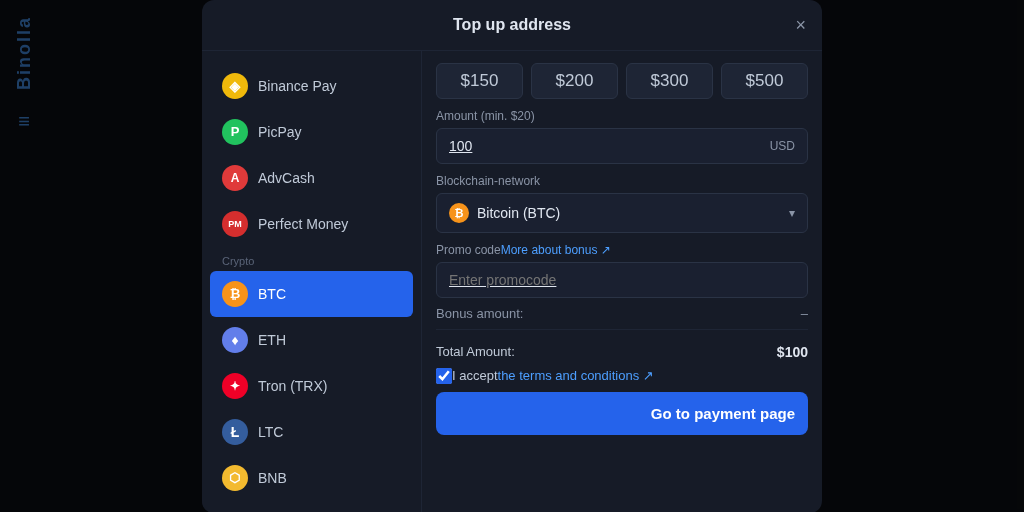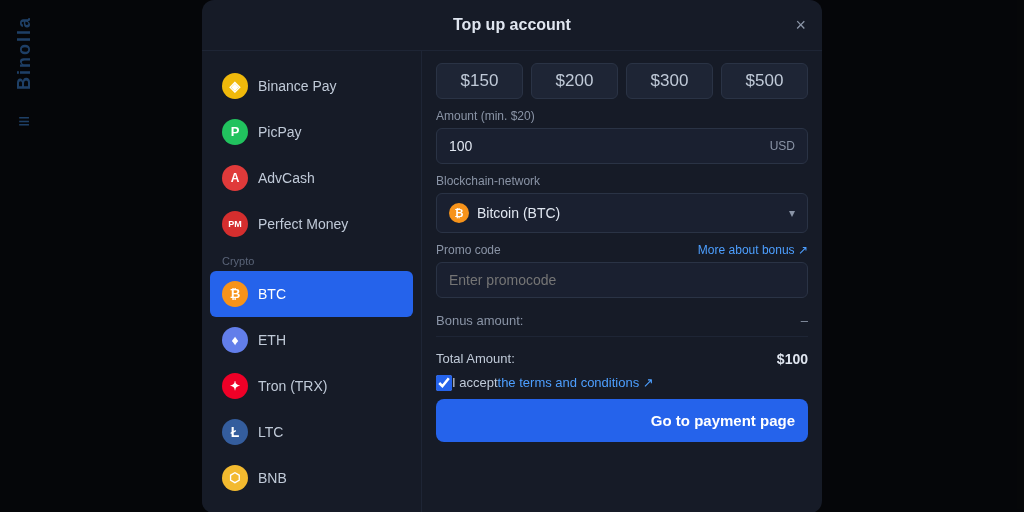--- a/index.html
+++ b/index.html
@@ -204,20 +204,21 @@
     }
 
     .form-input {
       background: transparent;
       border: none;
       color: #e0e6f0;
       font-size: 14px;
       padding: 9px 12px;
       flex: 1;
       outline: none;
+      text-decoration: underline;
     }
 
     .form-input-suffix {
       color: #8a94a6;
       font-size: 12px;
       padding-right: 12px;
     }
 
     .form-select-wrap {
       background: #1a2030;
@@ -250,37 +251,35 @@
       flex: 1;
     }
 
     .form-select-chevron {
       color: #8a94a6;
       font-size: 12px;
     }
 
     .promo-label-row {
       display: flex;
-      justify-content: space-between;
       align-items: center;
       margin-bottom: 5px;
     }
 
     .more-about-bonus {
       color: #4d9fff;
       font-size: 12px;
       cursor: pointer;
       text-decoration: none;
     }
 
     .bonus-row {
       display: flex;
       justify-content: space-between;
       padding: 8px 14px 0;
-      margin-top: 7px;
     }
 
     .bonus-label {
       color: #8a94a6;
       font-size: 13px;
     }
 
     .bonus-value {
       color: #8a94a6;
       font-size: 13px;
@@ -353,21 +352,21 @@
 
 <div class="sidebar">
   <div class="sidebar-logo">Binolla</div>
   <div class="sidebar-icon">≡</div>
 </div>
 
 <div class="modal-overlay">
   <div class="modal">
 
     <div class="modal-header">
-      <span class="modal-title">Top up account</span>
+      <span class="modal-title">Top up address</span>
       <button class="modal-close">×</button>
     </div>
 
     <div class="modal-body">
 
       <div class="payment-methods">
 
         <div class="payment-item">
           <div class="payment-icon" style="background:#f0b90b;color:#fff;">◈</div>
           <span>Binance Pay</span>

